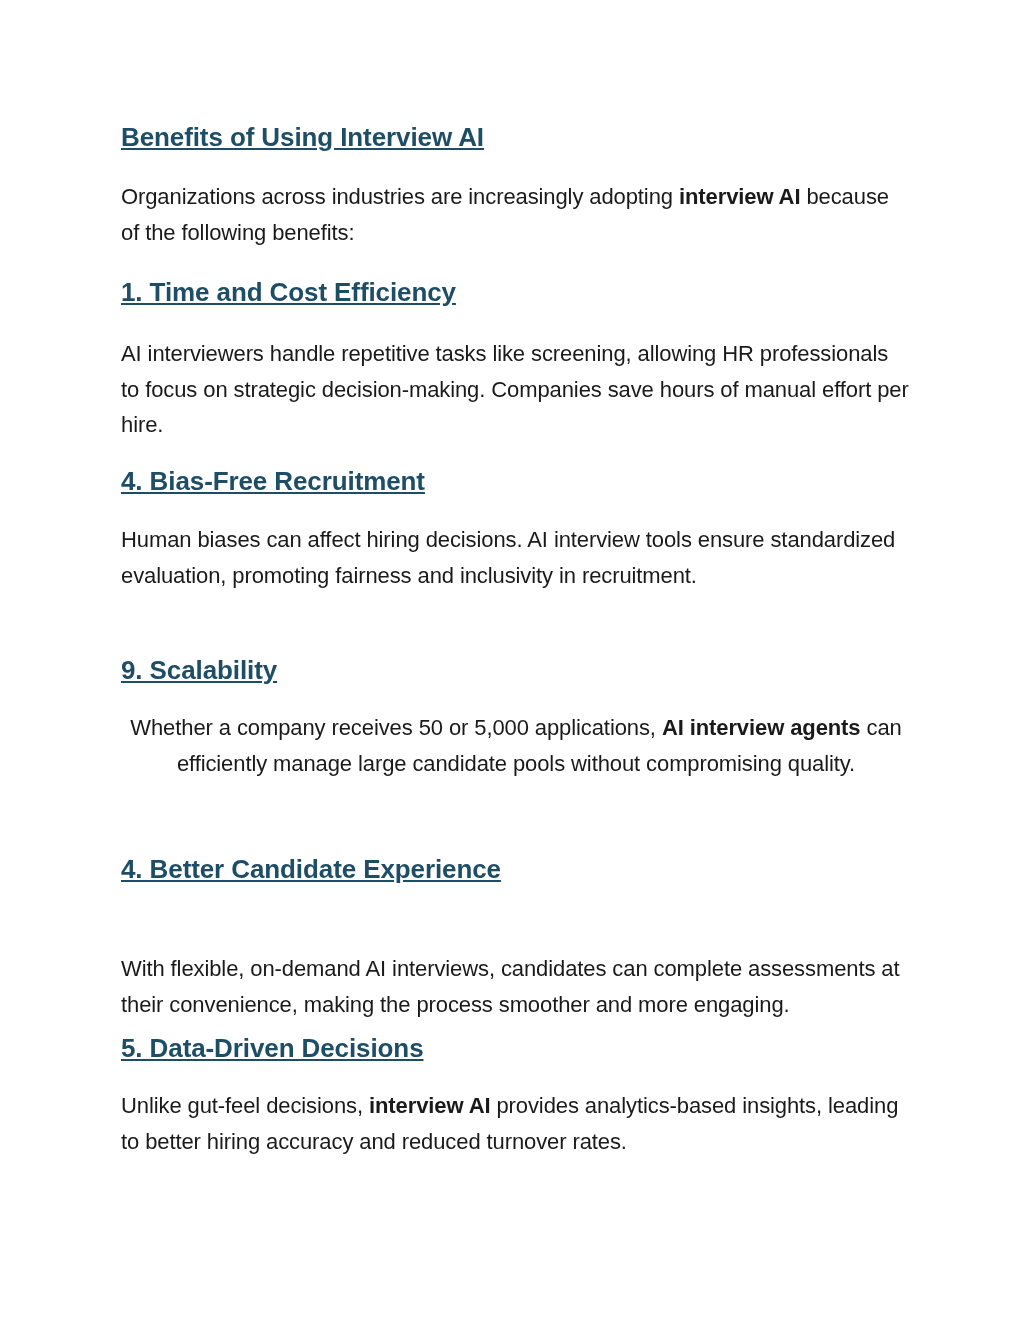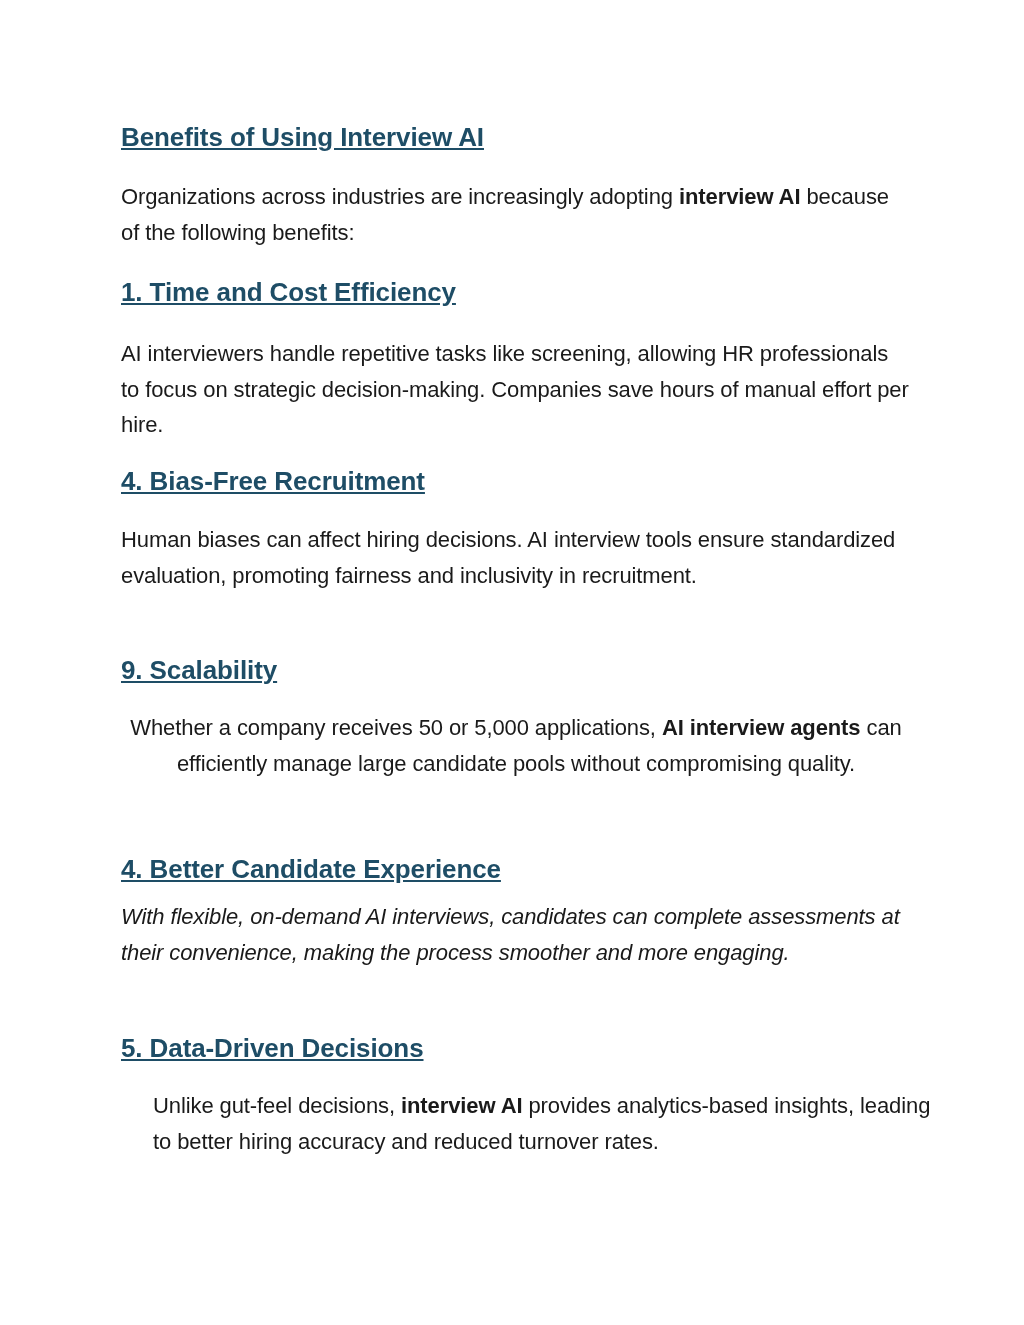--- a/index.html
+++ b/index.html
@@ -25,19 +25,19 @@
 
   <div class="h" style="top:466px;">4. Bias-Free Recruitment</div>
   <div class="p" style="top:494px;margin-top:28px;">Human biases can affect hiring decisions. AI interview tools ensure standardized evaluation, promoting fairness and inclusivity in recruitment.</div>
 
   <div class="h" style="top:655px;">9. Scalability</div>
   <div class="p" style="top:710px;text-align:center;">
     <span>Whether a company receives 50 or 5,000 applications, </span><b>AI interview agents</b><span> can efficiently manage large candidate pools without compromising quality.</span>
   </div>
 
   <div class="h" style="top:844px;margin-top:10px;">4. Better Candidate Experience</div>
-  <div class="p" style="top:899px;font-style:italic;">With flexible, on-demand AI interviews, candidates can complete assessments at their convenience, making the process smoother and more engaging.</div>
+  <div class="p" style="top:951px;">With flexible, on-demand AI interviews, candidates can complete assessments at their convenience, making the process smoother and more engaging.</div>
 
   <div class="h" style="top:1033px;">5. Data-Driven Decisions</div>
-  <div class="p" style="top:1088px;margin-left:32px;">
+  <div class="p" style="top:1088px;">
     <span>Unlike gut-feel decisions, </span><b>interview AI</b><span> provides analytics-based insights, leading to better hiring accuracy and reduced turnover rates.</span>
   </div>
 </div>
 
 </body></html>

